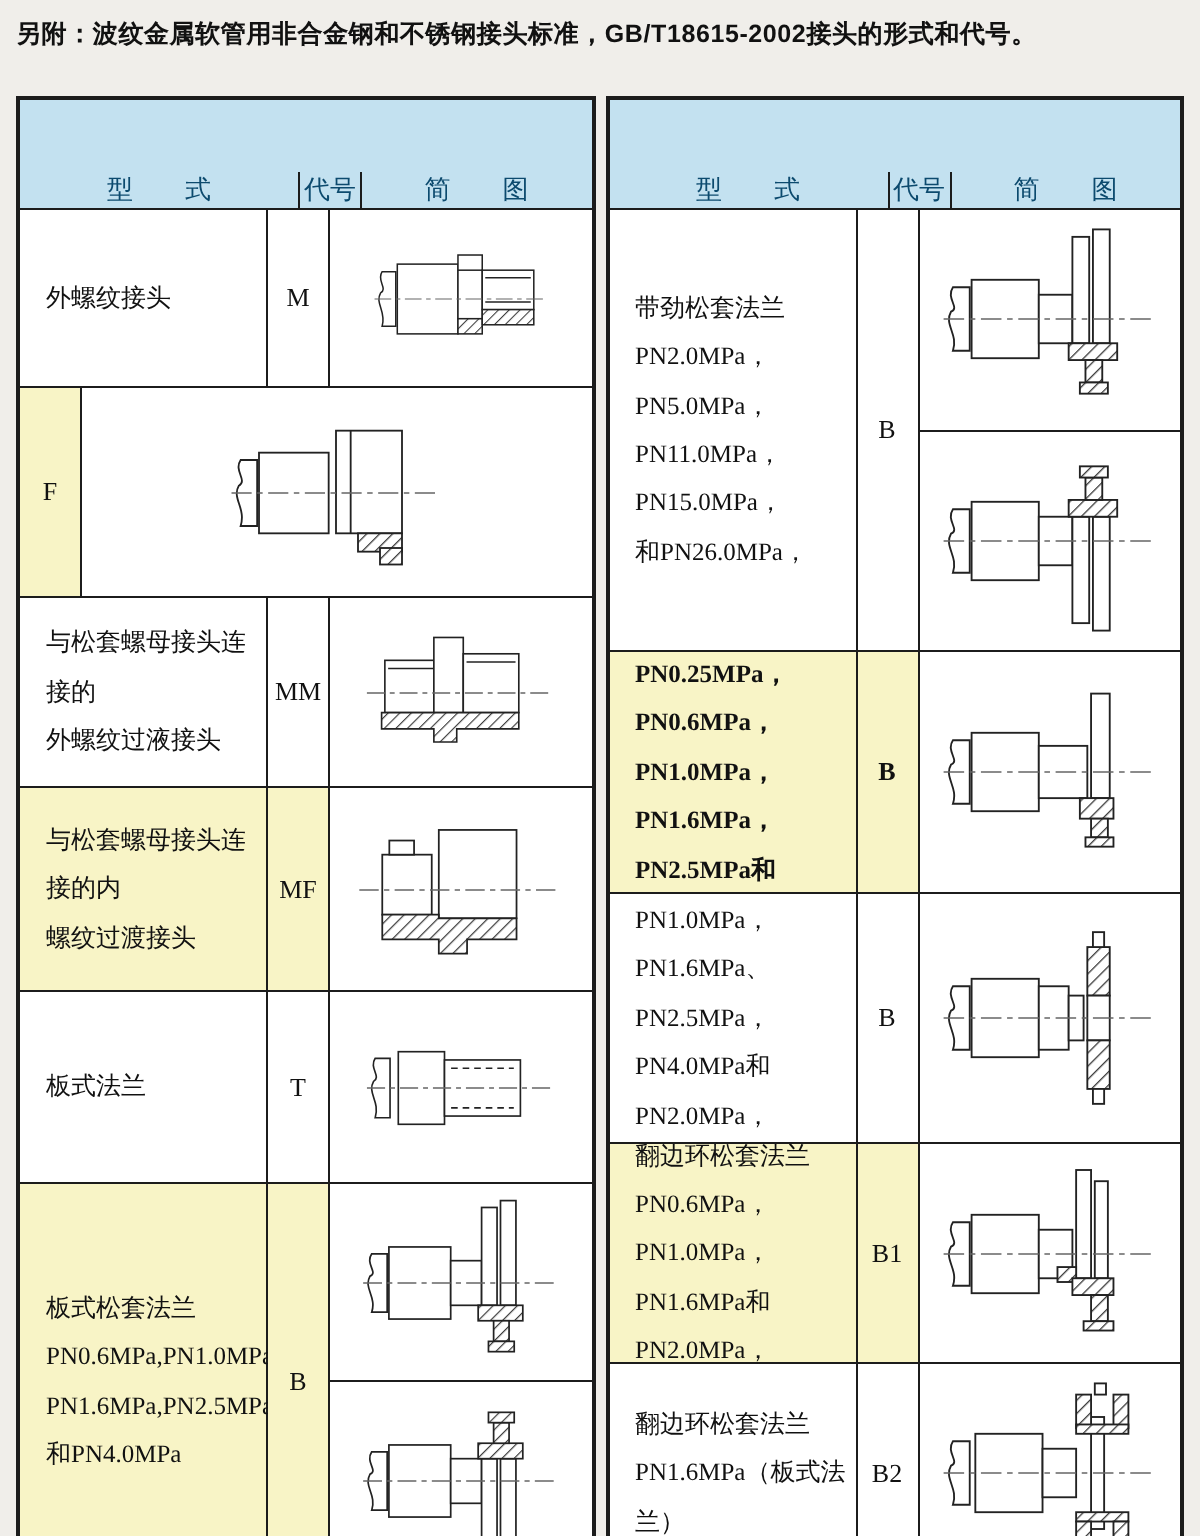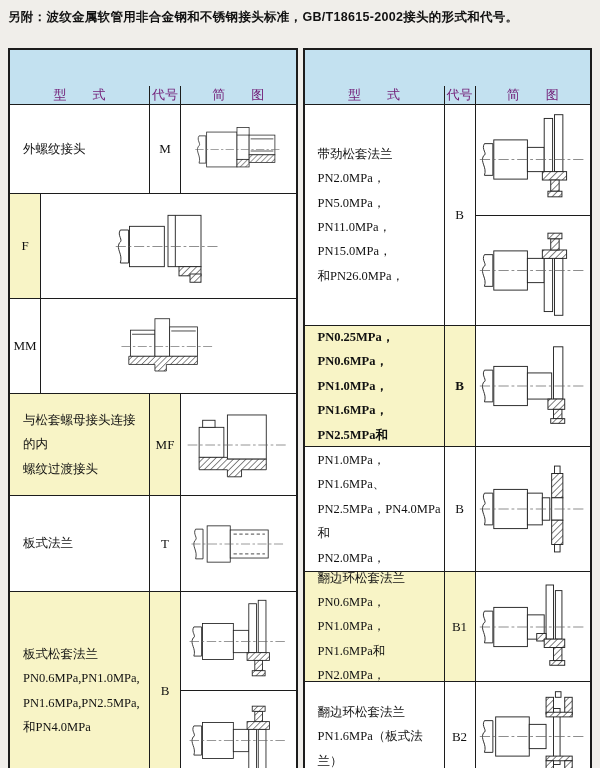--- a/index.html
+++ b/index.html
@@ -26,29 +26,29 @@
     border:2px solid var(--border);
     background:#fff;overflow:hidden;
   }
   .hd{
     display:flex;flex:0 0 38px;
     background:var(--header-bg);
     border-bottom:1px solid var(--border);
   }
   .hd .hc{
     display:flex;align-items:center;justify-content:center;
-    font-size:13px;color:#701a75;margin-top:36px;
+    font-size:13px;color:#0c4a6e;margin-top:36px;
   }
   .hc-type{width:140px;border-right:1px solid var(--border);}
   .hc-code{width:31px;border-right:1px solid var(--border);}
   .hc-diag{flex:1;text-align:right;}
   .row{display:flex;border-bottom:1px solid var(--border);overflow:hidden;}
   .row:last-child{border-bottom:none;flex:1 1 auto;}
   .c-type{
-    width:140px;border-right:1px solid var(--border);
+    width:124px;border-right:1px solid var(--border);
     display:flex;flex-direction:column;justify-content:center;
     padding:4px 3px 4px 13px;
     font-family:"Liberation Serif",serif;
     font-size:12.5px;line-height:1.95;
     white-space:pre-line;
   }
   .c-code{
     width:31px;border-right:1px solid var(--border);
     display:flex;align-items:center;justify-content:center;
     font-family:"Liberation Serif",serif;font-size:13px;
@@ -109,20 +109,22 @@
               <rect x="60" y="16" width="36" height="56" fill="#fff" stroke="#222222" stroke-width="1"></rect>
               <line x1="68" y1="16" x2="68" y2="72" stroke="#222222" stroke-width="1"></line>
               <rect x="72" y="72" width="24" height="10" fill="url(#hx)" stroke="#222222" stroke-width="1"></rect>
               <rect x="84" y="80" width="12" height="9" fill="url(#hx)" stroke="#222222" stroke-width="1"></rect>
               <line x1="3" y1="50" x2="117" y2="50" stroke="#666" stroke-width="0.8" stroke-dasharray="11 3 3 3"></line>
             </svg>
           </div>
         </div>
       </div>
       <div class="row" style="flex: 0 0 95px;">
+        <div class="c-type">与松套螺母接头连接的
+外螺纹过液接头</div>
         <div class="c-code">MM</div>
         <div class="c-diag">
           <div class="dbox">
             <svg viewBox="0 0 120 100" width="98" height="83" preserveAspectRatio="xMidYMid meet">
               <rect x="14" y="30" width="30" height="32" fill="#fff" stroke="#222222" stroke-width="1"></rect>
               <line x1="16" y1="35" x2="44" y2="35" stroke="#222222" stroke-width="1"></line>
               <rect x="44" y="16" width="18" height="46" fill="#fff" stroke="#222222" stroke-width="1"></rect>
               <rect x="62" y="26" width="34" height="36" fill="#fff" stroke="#222222" stroke-width="1"></rect>
               <line x1="64" y1="31" x2="94" y2="31" stroke="#222222" stroke-width="1"></line>
               <path d="M12 62 H96 V72 H58 V80 H44 V72 H12 Z" fill="url(#hx)" stroke="#222222" stroke-width="1"></path>

